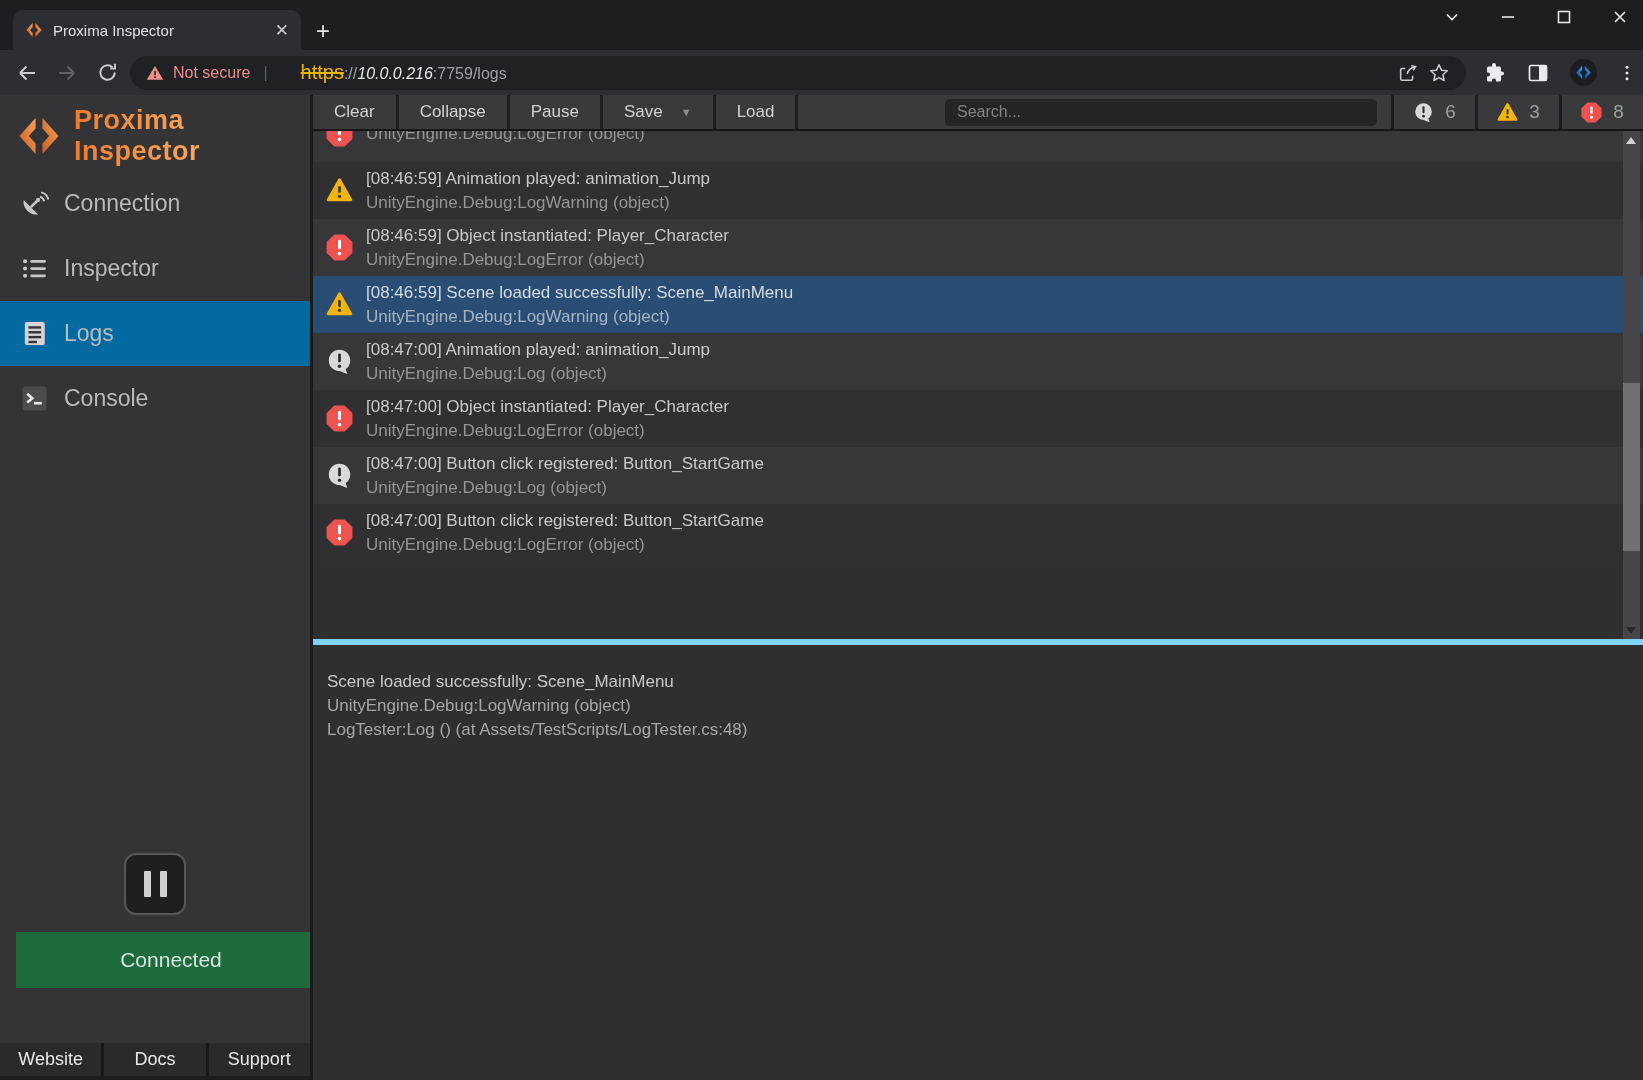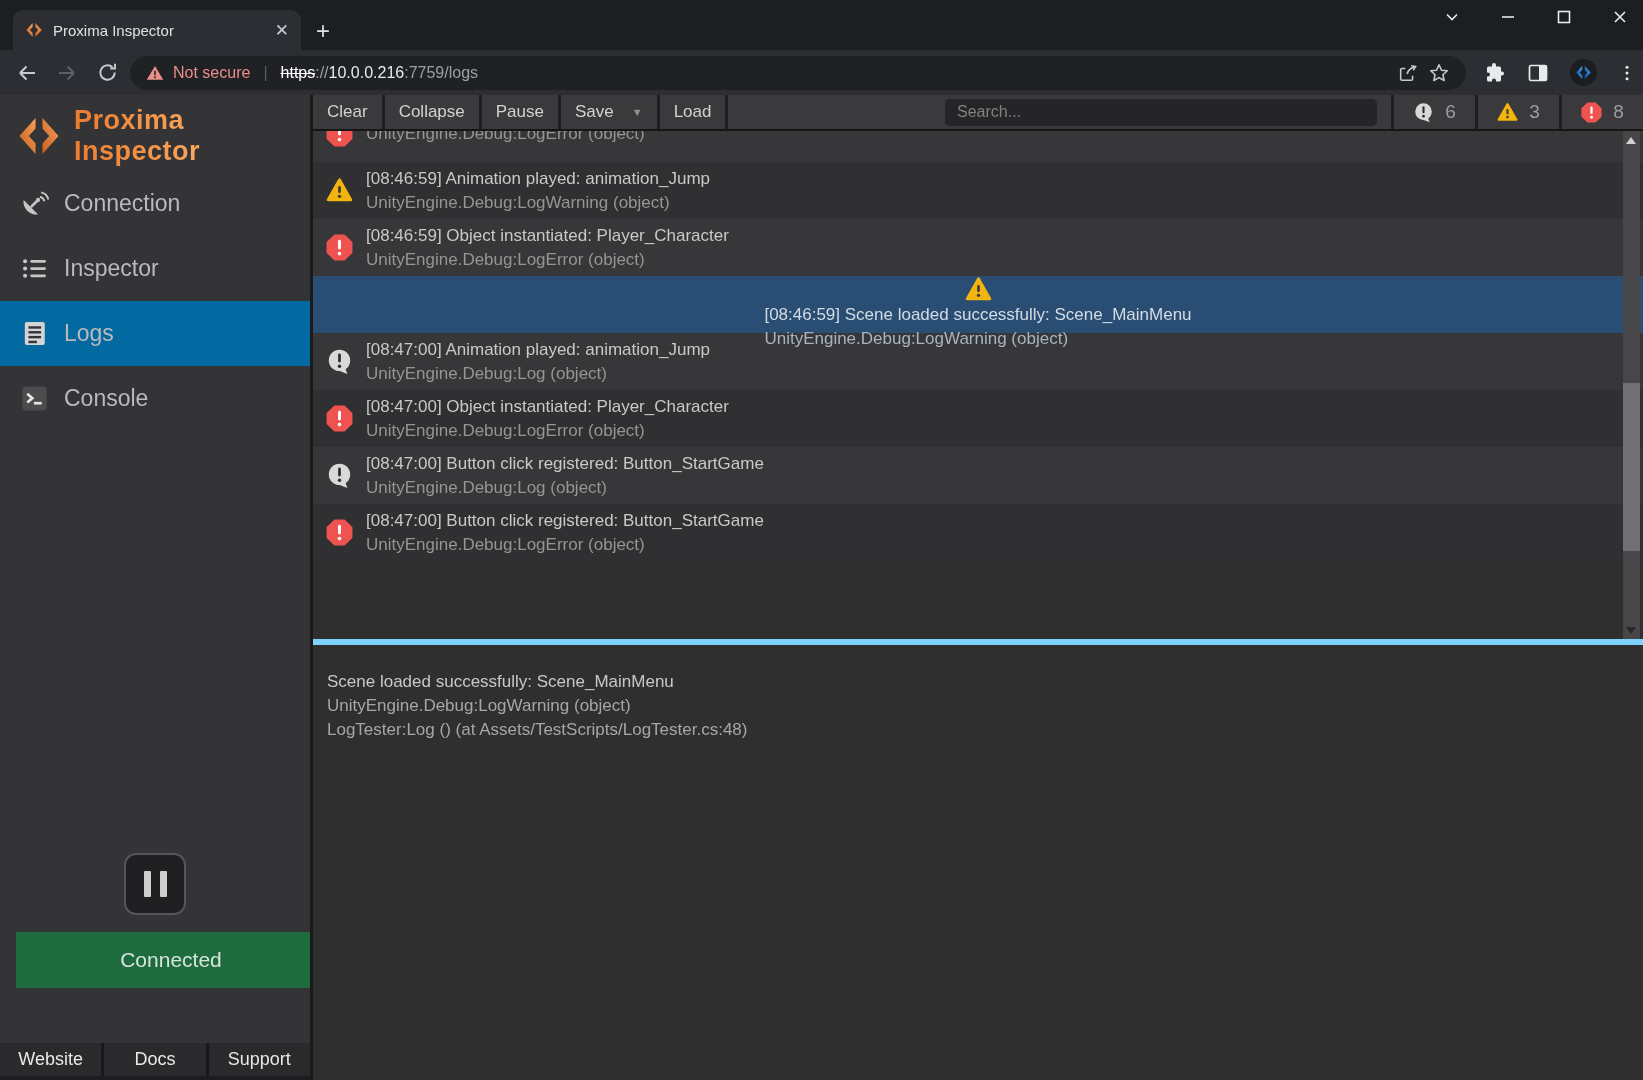--- a/index.html
+++ b/index.html
@@ -18,23 +18,23 @@
   .win-controls .wc { width:22px; height:22px; display:flex; align-items:center; justify-content:center; }
 
   .navbar { position:absolute; top:50px; left:0; width:100%; height:45px; background:#2c2e33;
     display:flex; align-items:center; }
   .nav-btns { display:flex; align-items:center; gap:14px; padding:0 10px 0 14px; }
   .nav-btn { width:26px; height:26px; display:flex; align-items:center; justify-content:center; }
   .omnibox { display:flex; align-items:center; height:34px; flex:0 0 1336px; background:#1f2125;
     border-radius:17px; padding:0 16px; gap:9px; }
   .omni-warning-text { color:#ec8e8a; font-size:16px; }
   .omni-div { color:#5a5e63; font-size:16px; margin:0 4px; }
-  .url-scheme { color:#ffffff; font-size:16px; text-decoration:line-through; }
+  .url-scheme { color:#eab308; font-size:20px; text-decoration:line-through;margin-left:20px; }
   .url-sep, .url-path { color:#9aa0a6; font-size:16px; }
-  .url-host { color:#e8eaed; font-size:16px; }
+  .url-host { color:#e8eaed; font-size:16px;font-style:italic; }
   .omni-spacer { flex:1; }
   .right-icons { display:flex; align-items:center; gap:20px; margin-left:16px; }
   .avatar { width:27px; height:27px; border-radius:50%; background:#1b1d20; display:flex;
     align-items:center; justify-content:center; }
 
   
   .app { position:absolute; top:95px; left:0; width:1643px; height:985px; display:flex; }
 
   
   .sidebar { position:relative; width:310px; background:#343437; flex:none; }
@@ -61,41 +61,41 @@
   .sb-footer { position:absolute; top:948px; left:0; width:100%; height:33px; display:flex;
     background:#18181a; column-gap:3px; }
   .sb-footer .ft { flex:1; background:#2a2a2c; display:flex; align-items:center; justify-content:center;
     font-size:18px; color:#e8e8e8; cursor:pointer; }
   .sb-bottomstrip { position:absolute; top:981px; left:0; width:100%; height:4px; background:#1d1d1f; }
 
   
   .main { position:relative; flex:1; background:#2f2f30; border-left:3px solid #1a1a1b; }
   .toolbar { height:36px; background:#3a3a3c; display:flex; align-items:stretch;
     border-bottom:2px solid #161617; }
-  .tb-btn { display:flex; align-items:center; padding:0 14px; font-size:17px; color:#d2d2d2;
+  .tb-btn { display:flex; align-items:center; padding:0 21px; font-size:17px; color:#d2d2d2;
     border-right:3px solid #1e1e20; cursor:pointer; }
   .tb-caret { margin-left:18px; font-size:11px; color:#8e8e8e; }
   .tb-search { margin-left:auto; align-self:center; width:432px; height:27px; background:#252527;
     border:none; border-radius:5px; color:#cfcfcf; font-size:16px; padding:0 12px;
     font-family:"Liberation Sans", sans-serif; margin-right:14px; }
   .tb-search::placeholder { color:#818183; }
   .tb-badges { display:flex; height:100%; }
   .badge { width:84px; display:flex; align-items:center; justify-content:center; gap:11px;
     border-left:3px solid #1e1e20; cursor:pointer; }
   .badge .cnt { font-size:19px; color:#9b9fa4; }
   .badge svg { width:21px; height:21px; }
 
   
   .loglist { position:relative; height:514px; overflow:hidden; border-bottom:6px solid #7dd3fc; }
   .log-rows { width:100%; }
   .log-row { display:flex; align-items:center; height:57px; width:100%; cursor:pointer; }
   .log-row:nth-child(odd) { background:#373739; }
   .log-row:nth-child(even) { background:#303032; }
   .log-row.clipped { margin-top:-26px; }
-  .log-row.selected { background:#2a4e73;flex-direction:column; }
+  .log-row.selected { background:#2a4e73; }
   .log-icon { width:27px; height:27px; margin:0 13px; flex:none; }
   .log-icon svg { width:27px; height:27px; display:block; }
   .log-message { font-size:17px; line-height:24px; color:#c9c9c9; }
   .log-stack { font-size:17px; line-height:24px; color:#959596; }
   .log-row.selected .log-message { color:#d3dbe3; }
   .log-row.selected .log-stack { color:#a6b4c1; }
 
   .scrollbar { position:absolute; top:0; right:3px; width:17px; height:100%; background:#47474a; }
   .sb-arrow-up { position:absolute; top:6px; left:3px; width:0; height:0;
     border-left:5.5px solid transparent; border-right:5.5px solid transparent;

